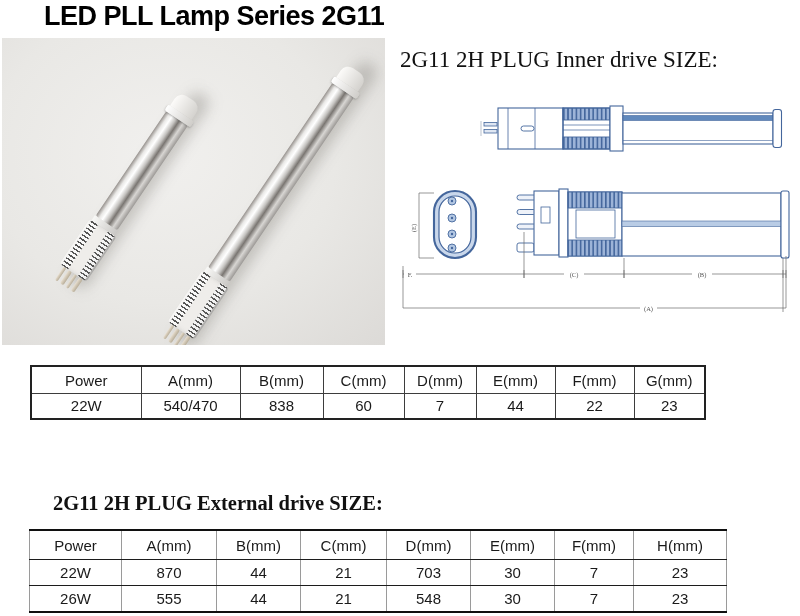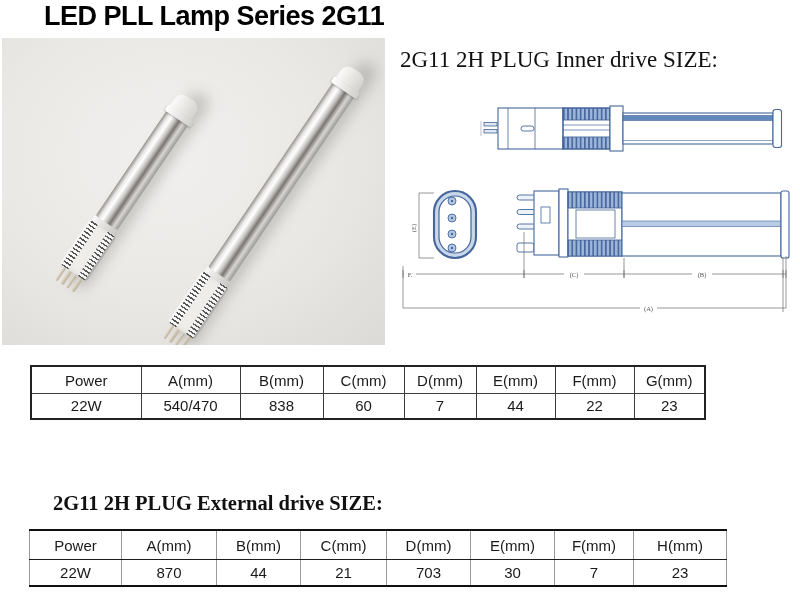--- a/index.html
+++ b/index.html
@@ -242,14 +242,24 @@
       <tr>
         <td>22W</td>
         <td>870</td>
         <td>44</td>
         <td>21</td>
         <td>703</td>
         <td>30</td>
         <td>7</td>
         <td>23</td>
       </tr>
+      <tr>
+        <td>26W</td>
+        <td>555</td>
+        <td>44</td>
+        <td>21</td>
+        <td>548</td>
+        <td>30</td>
+        <td>7</td>
+        <td>23</td>
+      </tr>
     </tbody>
   </table>
 
 </body></html>

